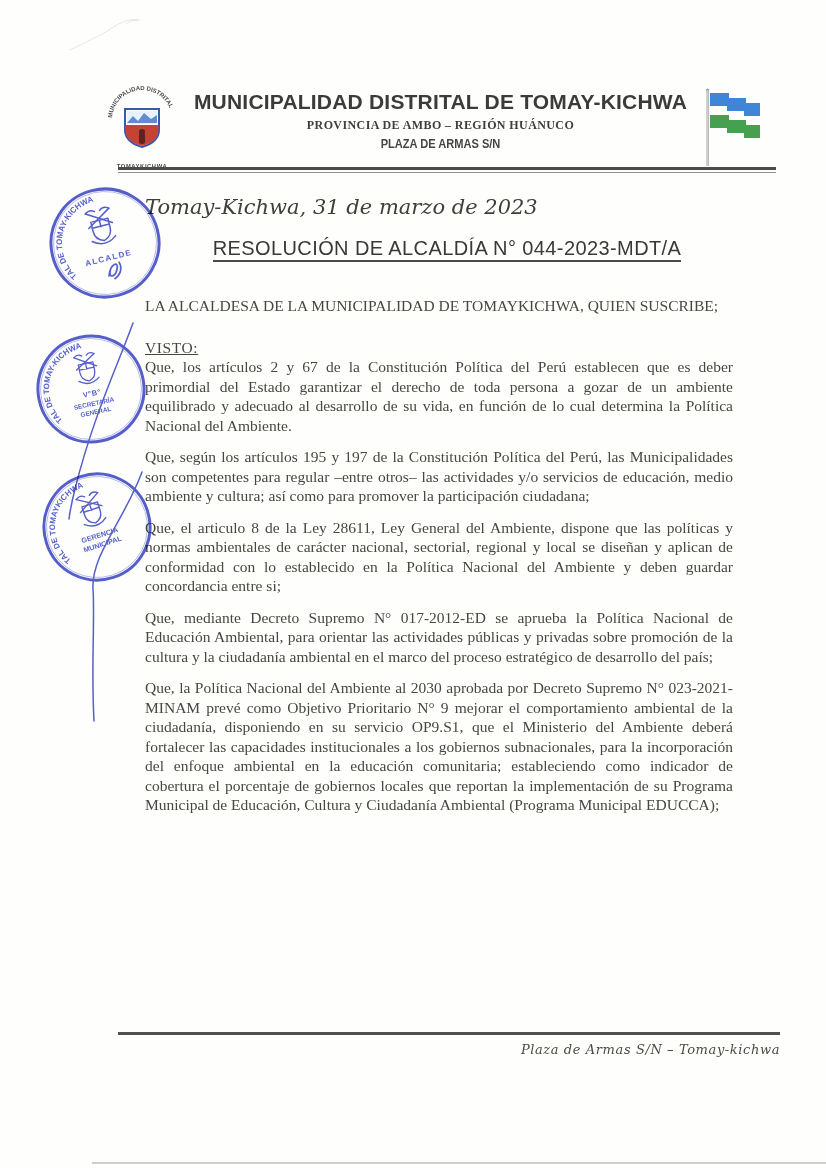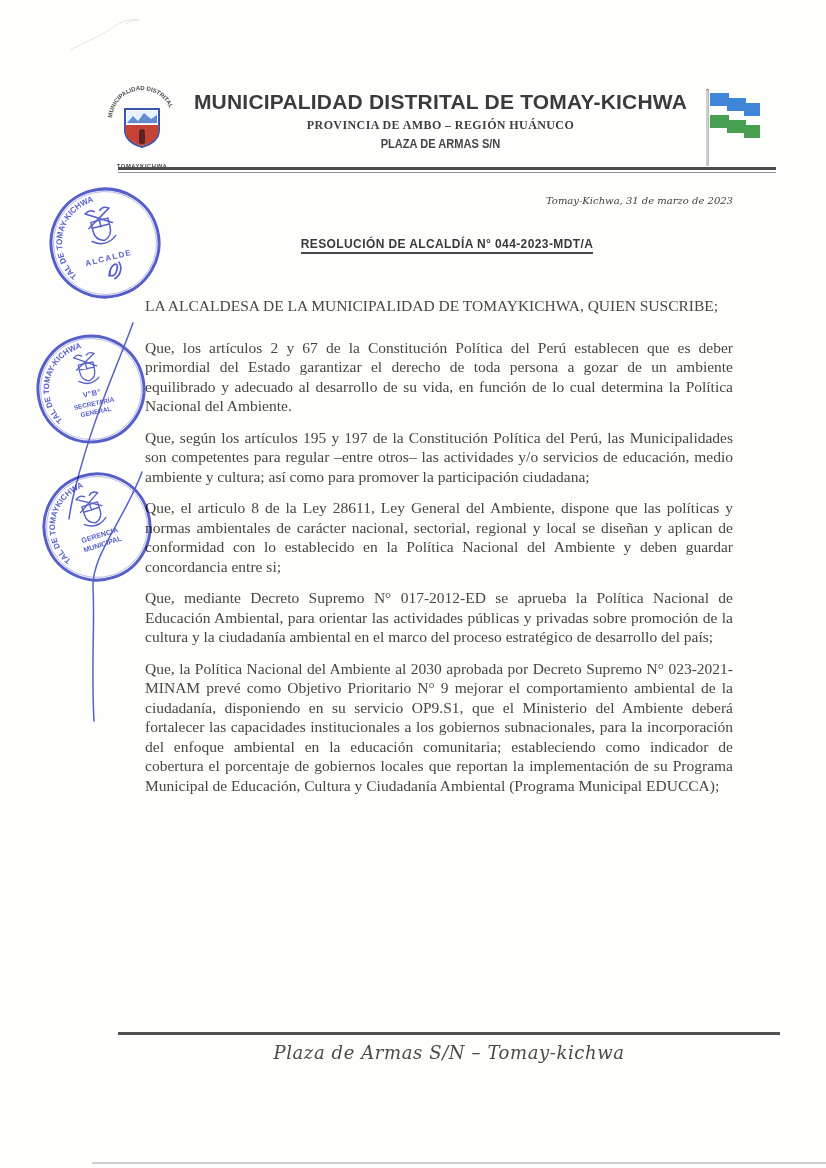--- a/index.html
+++ b/index.html
@@ -28,46 +28,46 @@
     transform:scaleX(0.82); transform-origin:center; white-space:nowrap;
   }
   .flag { position:absolute; left:700px; top:86px; }
   .header-rule { position:absolute; left:118px; top:167px; width:658px; }
   .header-rule .thick { height:3px; background:#4c4c4c; }
   .header-rule .thin { height:1.5px; background:#8f8f8f; margin-top:1.5px; }
 
   
   .date-line {
     position:absolute; left:145px; top:195px; width:588px;
-    text-align:right; font-style:italic; font-family:"DejaVu Serif", serif;
-    font-size:10px; color:#3f3e38;
+    text-align:left; font-style:italic; font-family:"DejaVu Serif", serif;
+    font-size:21px; color:#3f3e38;
   }
   .doc-title {
     position:absolute; left:118px; top:237px; width:658px; text-align:center;
-    font-family:"Liberation Sans", sans-serif; font-weight:bold;
-    font-size:12px; letter-spacing:0.4px; color:#393939;
+    font-family:"Liberation Sans", sans-serif; font-weight:normal;
+    font-size:20px; letter-spacing:0.4px; color:#393939;
   }
   .doc-title span { border-bottom:2.5px solid #4a4a4a; padding-bottom:1px; }
   .content {
     position:absolute; left:145px; top:296px; width:588px;
     font-size:15.5px; line-height:19.5px; text-align:justify; color:#48463f;
   }
   .salutation { margin-bottom:22px; }
   .section-heading { text-decoration:underline; letter-spacing:0.6px; }
   .visto-body { margin-bottom:16px; }
   .considerando-heading-wrap { margin-bottom:14px; }
   .para { margin-bottom:12px; }
   .para-last { margin-top:2px; }
 
   
   .footer-rule { position:absolute; left:118px; top:1032px; width:662px; height:3px; background:#515151; }
   .footer-address {
-    position:absolute; left:118px; top:1042px; width:662px; text-align:center;
+    position:absolute; left:118px; top:1042px; width:662px; text-align:right;
     font-style:italic; font-family:"DejaVu Serif", serif;
-    font-size:18px; letter-spacing:0.6px; color:#4b4a44;
+    font-size:13px; letter-spacing:0.6px; color:#4b4a44;
   }
   .scan-edge { position:absolute; left:92px; top:1162px; width:734px; height:1.5px; background:#cfcfcf; }
   .scan-mark { position:absolute; left:66px; top:8px; opacity:0.35; }
 
   
   .stamp { position:absolute; opacity:0.88; mix-blend-mode:multiply; }
   .stamp .ring-outer { fill:none; stroke:var(--stamp-ink); stroke-width:3; }
   .stamp .ring-inner { fill:none; stroke:var(--stamp-ink); stroke-width:0.7; opacity:0.55; }
   .stamp text {
     font-family:"Liberation Sans", sans-serif; font-weight:bold;
@@ -147,20 +147,21 @@
 
   <div class="date-line">Tomay-Kichwa, 31 de marzo de 2023</div>
 
   <div class="doc-title">
     <span>RESOLUCIÓN DE ALCALDÍA N° 044-2023-MDT/A</span>
   </div>
 
   <div class="content">
     <p class="salutation">LA ALCALDESA DE LA MUNICIPALIDAD DE TOMAYKICHWA, QUIEN SUSCRIBE;</p>
 
+    <p><span class="section-heading">VISTO:</span></p>
 
 
     <p class="para">Que, los artículos 2 y 67 de la Constitución Política del Perú establecen que es deber primordial del Estado garantizar el derecho de toda persona a gozar de un ambiente equilibrado y adecuado al desarrollo de su vida, en función de lo cual determina la Política Nacional del Ambiente.</p>
     <p class="para">Que, según los artículos 195 y 197 de la Constitución Política del Perú, las Municipalidades son competentes para regular –entre otros– las actividades y/o servicios de educación, medio ambiente y cultura; así como para promover la participación ciudadana;</p>
     <p class="para">Que, el articulo 8 de la Ley 28611, Ley General del Ambiente, dispone que las políticas y normas ambientales de carácter nacional, sectorial, regional y local se diseñan y aplican de conformidad con lo establecido en la Política Nacional del Ambiente y deben guardar concordancia entre si;</p>
     <p class="para">Que, mediante Decreto Supremo N° 017-2012-ED se aprueba la Política Nacional de Educación Ambiental, para orientar las actividades públicas y privadas sobre promoción de la cultura y la ciudadanía ambiental en el marco del proceso estratégico de desarrollo del país;</p>
     <p class="para para-last">Que, la Política Nacional del Ambiente al 2030 aprobada por Decreto Supremo N° 023-2021-MINAM prevé como Objetivo Prioritario N° 9 mejorar el comportamiento ambiental de la ciudadanía, disponiendo en su servicio OP9.S1, que el Ministerio del Ambiente deberá fortalecer las capacidades institucionales a los gobiernos subnacionales, para la incorporación del enfoque ambiental en la educación comunitaria; estableciendo como indicador de cobertura el porcentaje de gobiernos locales que reportan la implementación de su Programa Municipal de Educación, Cultura y Ciudadanía Ambiental (Programa Municipal EDUCCA);</p>
   </div>
 
   <svg class="stamp" style="left:40px; top:178px;" width="130" height="130" viewBox="-65 -65 130 130">

